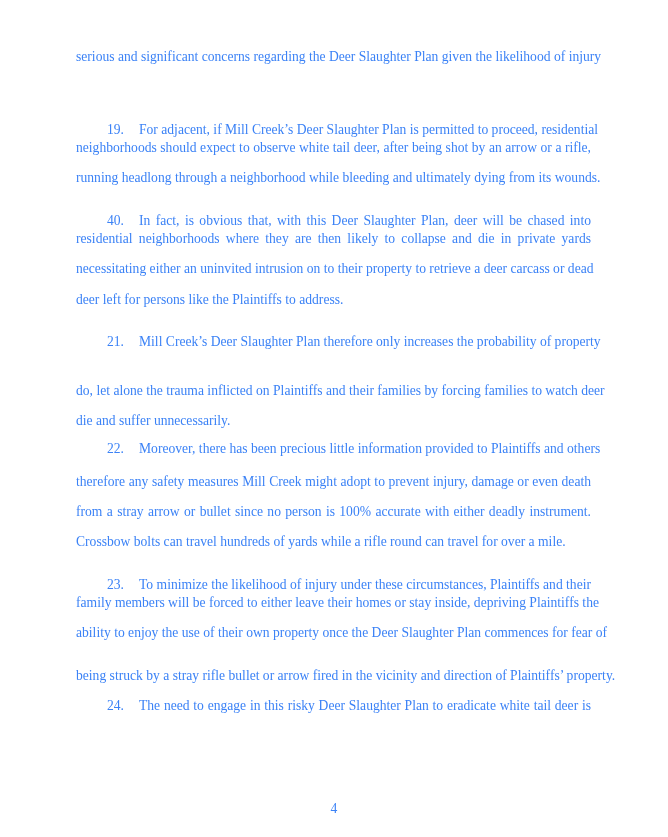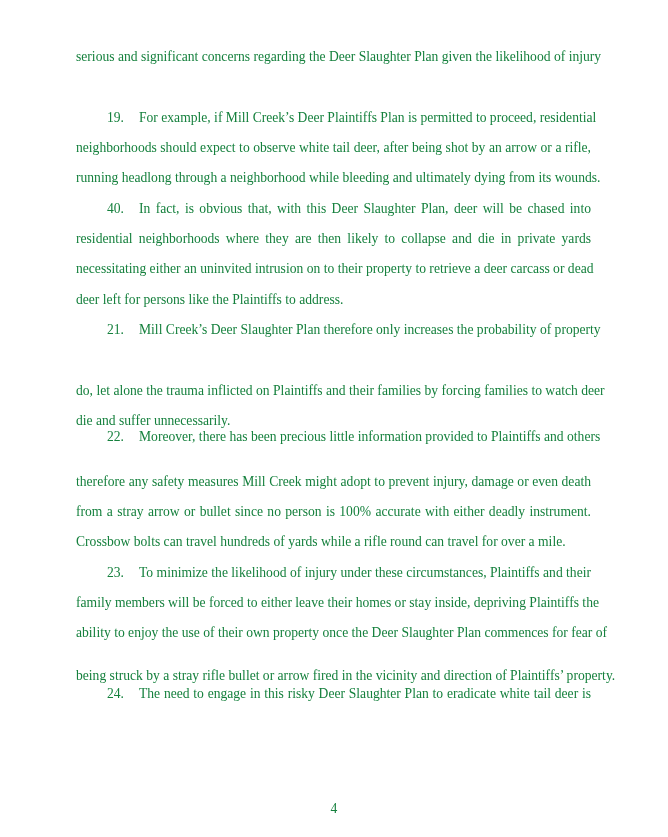--- a/index.html
+++ b/index.html
@@ -1,44 +1,44 @@
 <!DOCTYPE html>
 <html><head>
 <meta charset="utf-8">
 <style>
   html, body { margin: 0; padding: 0; background: #ffffff; }
   body { width: 668px; height: 837px; overflow: hidden; position: relative; }
   .page {
     position: absolute; left: 0; top: 0; width: 668px; height: 824px;
-    background: #ffffff; color: #15803d;
+    background: #ffffff; color: #3b82f6;
     font-family: "Liberation Serif", "DejaVu Serif", serif;
     font-size: 13.6px;
   }
   .line {
     position: absolute; left: 76px; width: 515px;
     height: 18px; line-height: 18px;
     white-space: nowrap;
     text-align: justify; text-align-last: justify;
   }
   .line.last { text-align-last: left; }
   .line.indent { left: 107px; width: 484px; }
-  .num { display: inline-block; width: 32px; text-align-last: left; }
+  .num { display: inline-block; width: 32px; text-align-last: left; margin-top: 12px; }
   .page-number {
     position: absolute; left: 0; width: 668px; top: 800px;
     text-align: center; font-size: 13.6px; line-height: 18px;
   }
 </style>
 </head>
 <body>
 
 <div class="page">
 
   <div class="line" style="top:48px">serious and significant concerns regarding the Deer Slaughter Plan given the likelihood of injury</div>
 
-  <div class="line indent" style="top:109px"><span class="num">19.</span><span>For example, if Mill Creek’s Deer Plaintiffs Plan is permitted to proceed, residential</span></div>
+  <div class="line indent" style="top:109px"><span class="num">19.</span><span>For adjacent, if Mill Creek’s Deer Slaughter Plan is permitted to proceed, residential</span></div>
   <div class="line" style="top:139px">neighborhoods should expect to observe white tail deer, after being shot by an arrow or a rifle,</div>
   <div class="line last" style="top:169px">running headlong through a neighborhood while bleeding and ultimately dying from its wounds.</div>
 
   <div class="line indent" style="top:200px"><span class="num">40.</span><span>In fact, is obvious that, with this Deer Slaughter Plan, deer will be chased into</span></div>
   <div class="line" style="top:230px">residential neighborhoods where they are then likely to collapse and die in private yards</div>
   <div class="line" style="top:260px">necessitating either an uninvited intrusion on to their property to retrieve a deer carcass or dead</div>
   <div class="line last" style="top:291px">deer left for persons like the Plaintiffs to address.</div>
 
   <div class="line indent" style="top:321px"><span class="num">21.</span><span>Mill Creek’s Deer Slaughter Plan therefore only increases the probability of property</span></div>
   <div class="line" style="top:382px">do, let alone the trauma inflicted on Plaintiffs and their families by forcing families to watch deer</div>

